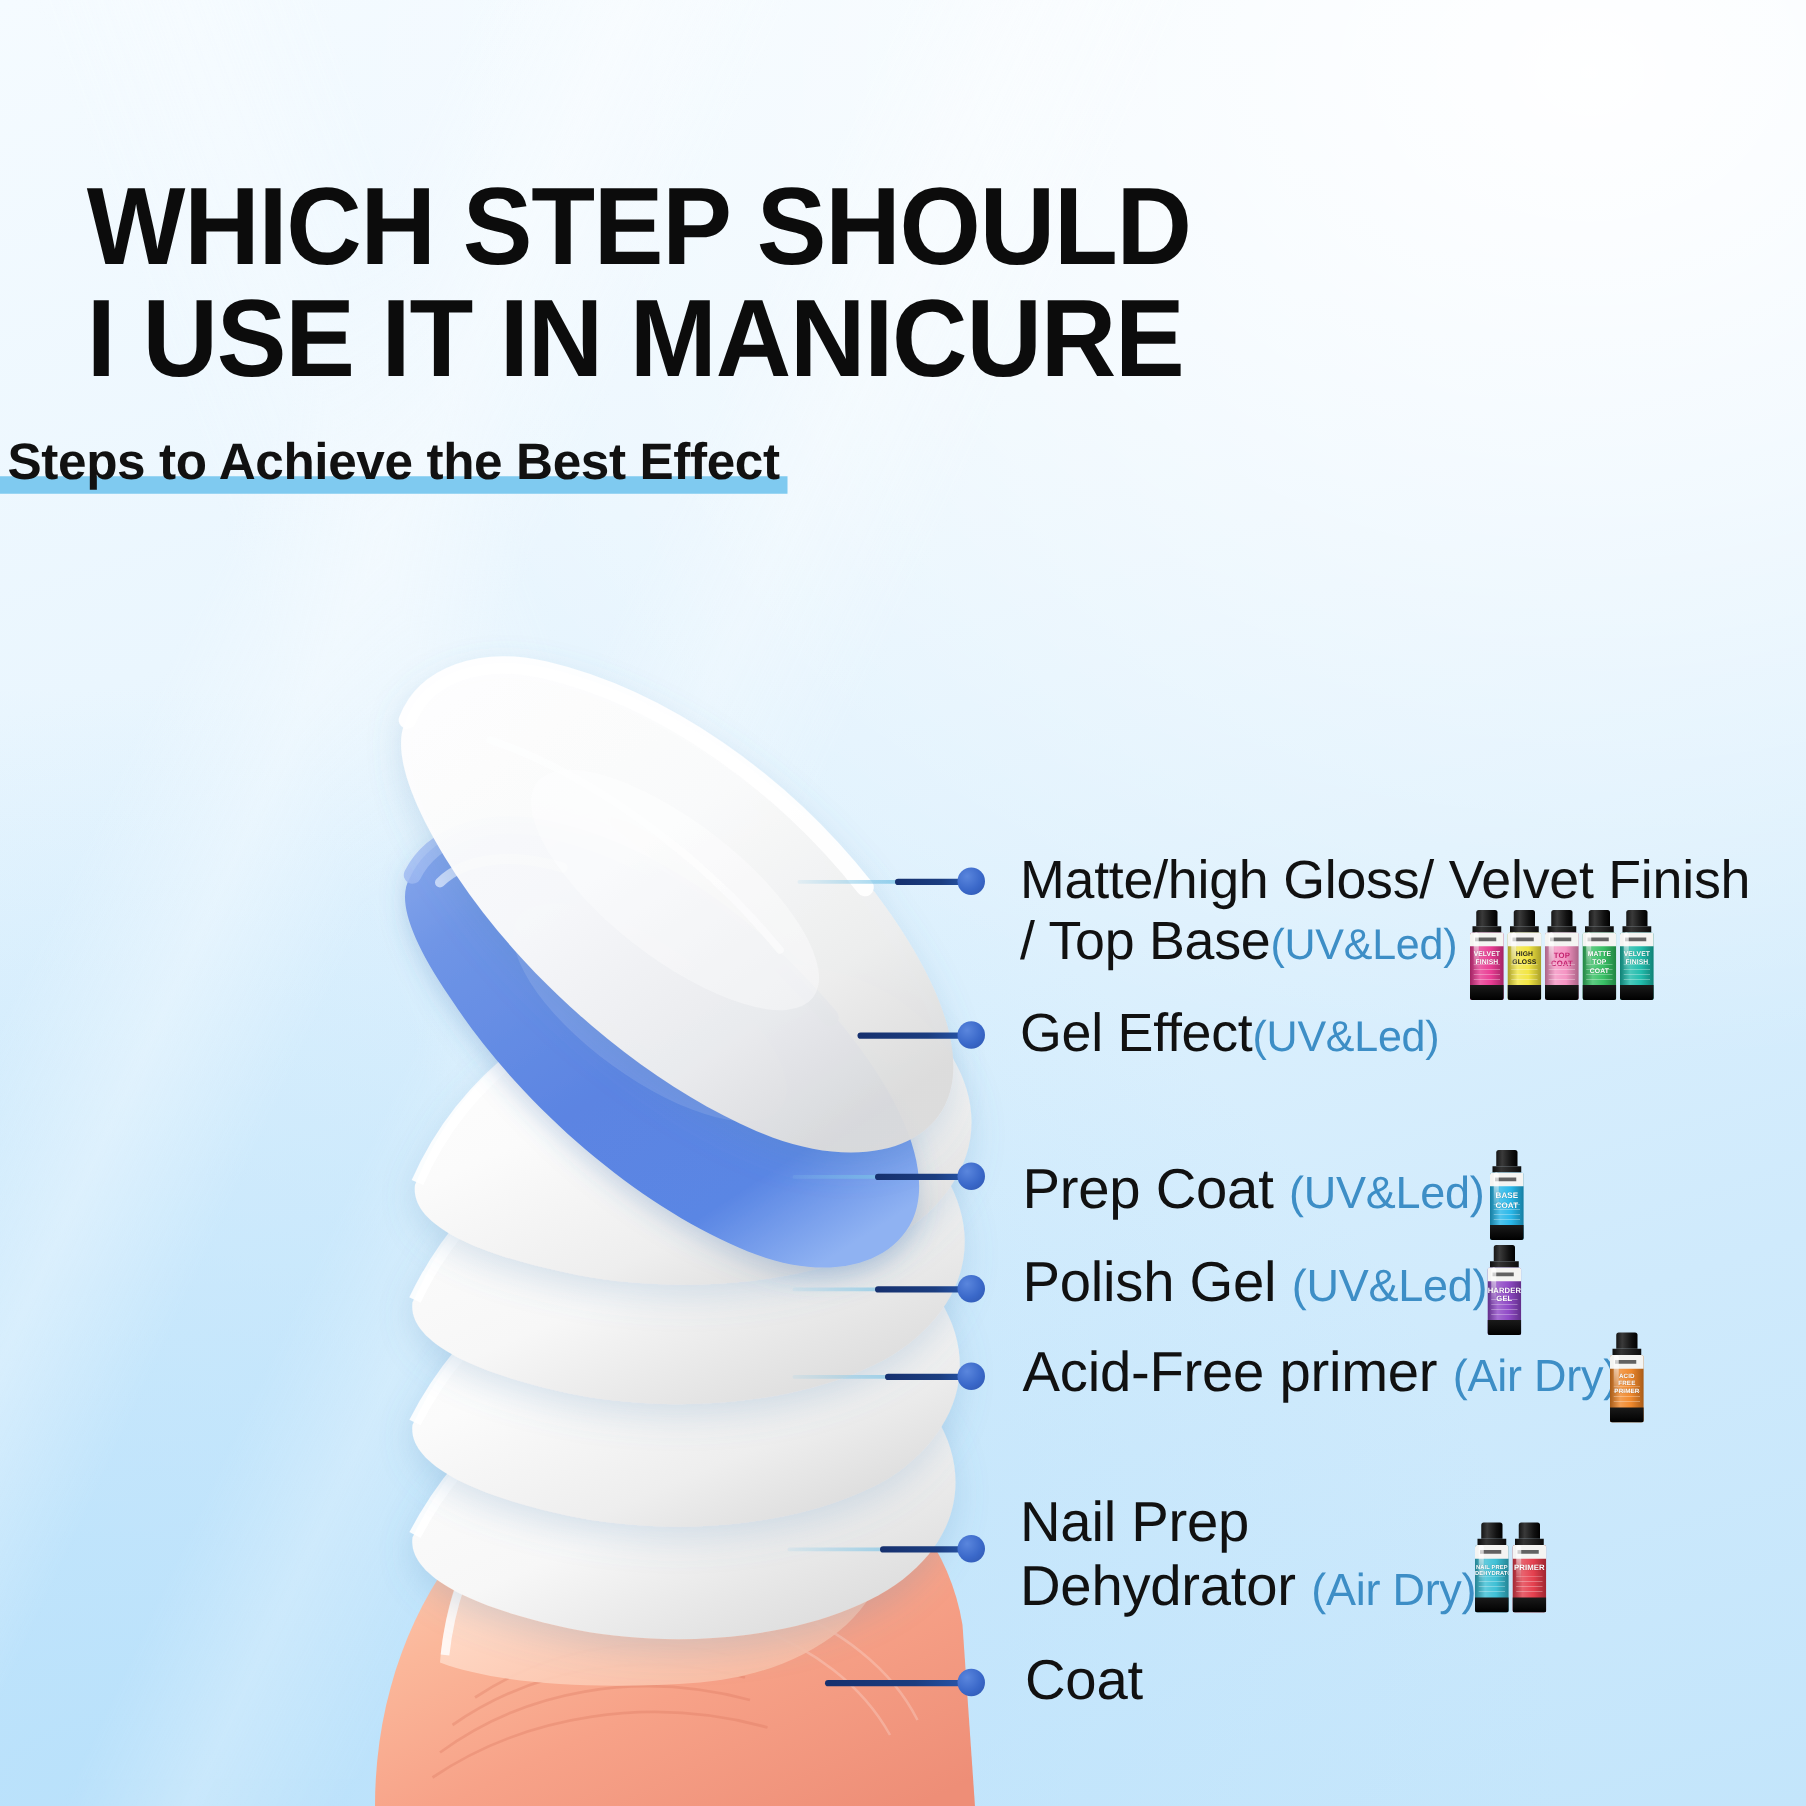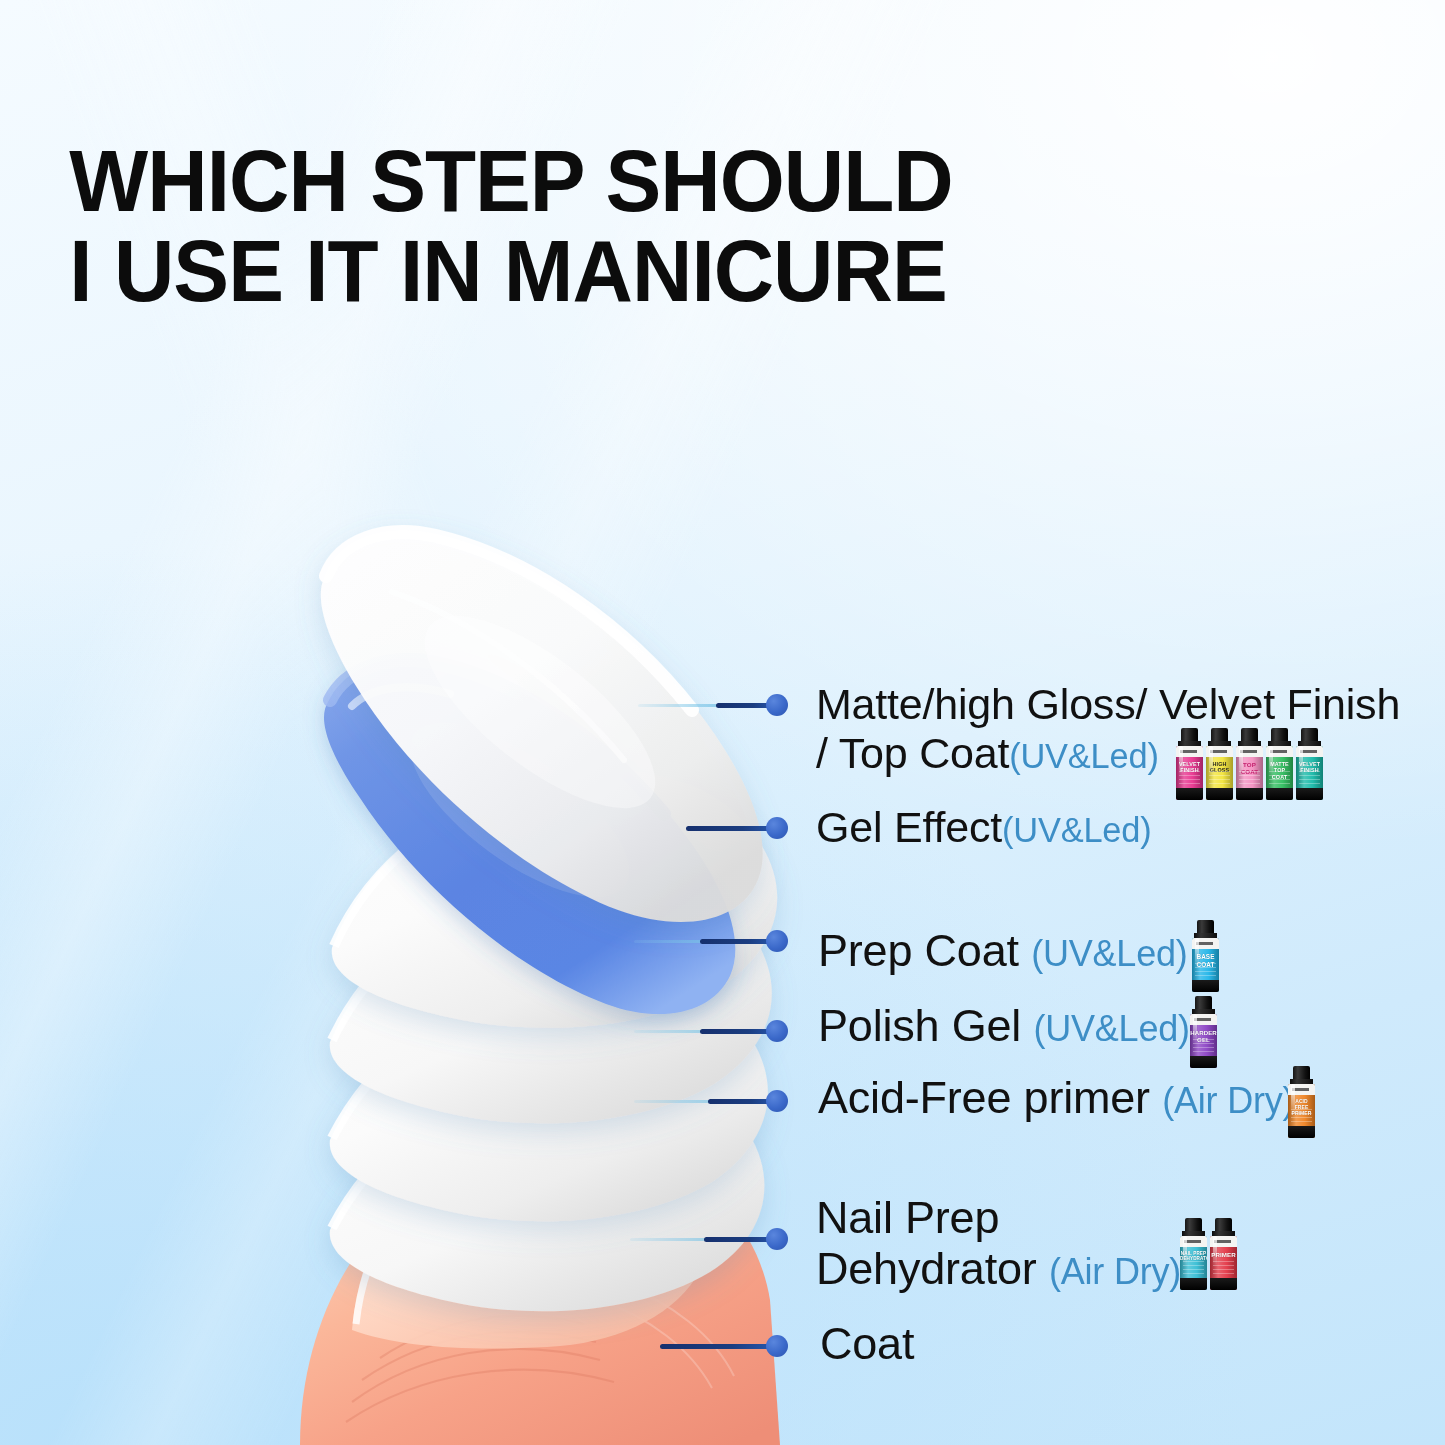--- a/index.html
+++ b/index.html
@@ -175,20 +175,24 @@
 </head>
 <body>
 
 <div id="poster">
 
   <div class="bg-streaks"></div>
 
   <div class="header">
     <div class="title-line">WHICH STEP SHOULD</div>
     <div class="title-line">I USE IT IN MANICURE</div>
+    <div class="subtitle-wrap">
+      <div class="subtitle-bar"></div>
+      <div class="subtitle-text">Steps to Achieve the Best Effect</div>
+    </div>
   </div>
 
   <svg class="art" viewBox="0 0 1445 1445">
     <defs>
       <linearGradient id="gWhiteA" x1="0" y1="0" x2="0.75" y2="1">
         <stop offset="0%" stop-color="#ffffff"></stop>
         <stop offset="45%" stop-color="#fbfbfb"></stop>
         <stop offset="78%" stop-color="#eeeeee"></stop>
         <stop offset="100%" stop-color="#dcdcdc"></stop>
       </linearGradient>
@@ -298,21 +302,21 @@
   </svg>
 
   <div class="callouts">
 
     <div class="callout">
       <div class="lead-line faint" style="left:638px; top:704px; width:92px;"></div>
       <div class="lead-line" style="left:716px; top:703px; width:62px;"></div>
       <div class="lead-dot" style="left:766px; top:694px;"></div>
       <div class="label" style="left:816px; top:680px; font-size:43px;">
         <span class="main">Matte/high Gloss/ Velvet Finish</span><br>
-        <span class="main">/ Top Coat</span><span class="cure">(UV&amp;Led)</span>
+        <span class="main">/ Top Base</span><span class="cure">(UV&amp;Led)</span>
       </div>
       <div class="bottle-group" style="left:1176px; top:728px;">
         <div class="bottle">
           <div class="cap"></div>
           <div class="neck"></div>
           <div class="body" style="background-color:#e8338e;">
             <div class="strip-top"></div>
             <div class="tiny">VELVET<br>FINISH</div>
             <div class="lines"></div>
             <div class="strip-bot"></div>

